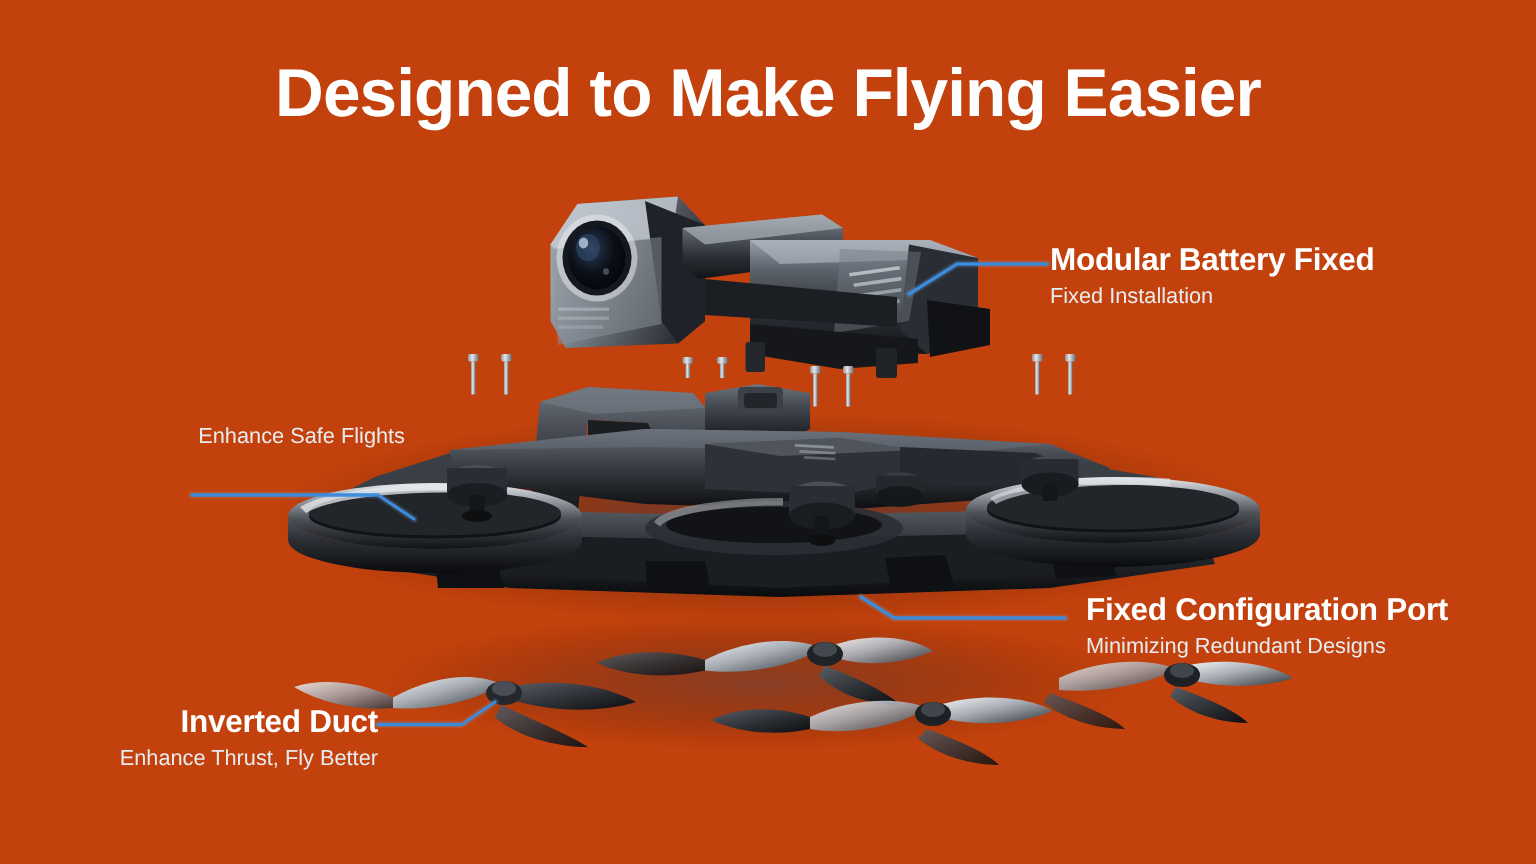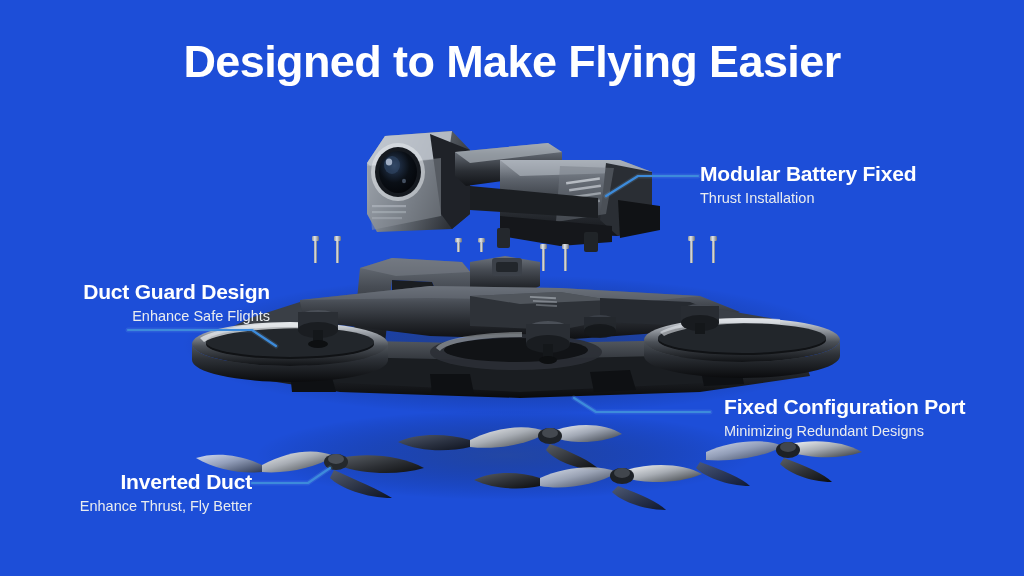--- a/index.html
+++ b/index.html
@@ -7,21 +7,21 @@
     padding: 0;
     background: #000;
   }
   body {
     font-family: "Liberation Sans", sans-serif;
   }
   #stage {
     position: relative;
     width: 1024px;
     height: 576px;
-    background: #1d4ed8;
+    background: #c2410c;
     overflow: hidden;
   }
 
   
   .page-title {
     position: absolute;
     left: 0;
     top: 38px;
     width: 1024px;
     text-align: center;
@@ -371,25 +371,24 @@
     <polyline points="574,398 596,412 710,412" fill="none" stroke="#7fb6ef" stroke-width="5" stroke-linecap="round" stroke-linejoin="round" opacity="0.16"></polyline>
 
     <polyline points="252,483 308,483 330,468" fill="none" stroke="#3184d8" stroke-width="2.2" stroke-linecap="round" stroke-linejoin="round"></polyline>
     <polyline points="252,483 308,483 330,468" fill="none" stroke="#7fb6ef" stroke-width="5" stroke-linecap="round" stroke-linejoin="round" opacity="0.16"></polyline>
   </svg>
 
   <div class="page-title">Designed to Make Flying Easier</div>
 
   <div class="callout align-left" style="left:700px; top:162px;">
     <div class="c-title">Modular Battery Fixed</div>
-    <div class="c-sub">Thrust Installation</div>
+    <div class="c-sub">Fixed Installation</div>
   </div>
 
   <div class="callout align-right" style="left:0px; top:280px; width:270px;">
-    <div class="c-title">Duct Guard Design</div>
     <div class="c-sub">Enhance Safe Flights</div>
   </div>
 
   <div class="callout align-left" style="left:724px; top:395px;">
     <div class="c-title">Fixed Configuration Port</div>
     <div class="c-sub">Minimizing Redundant Designs</div>
   </div>
 
   <div class="callout align-right" style="left:0px; top:470px; width:252px;">
     <div class="c-title">Inverted Duct</div>

